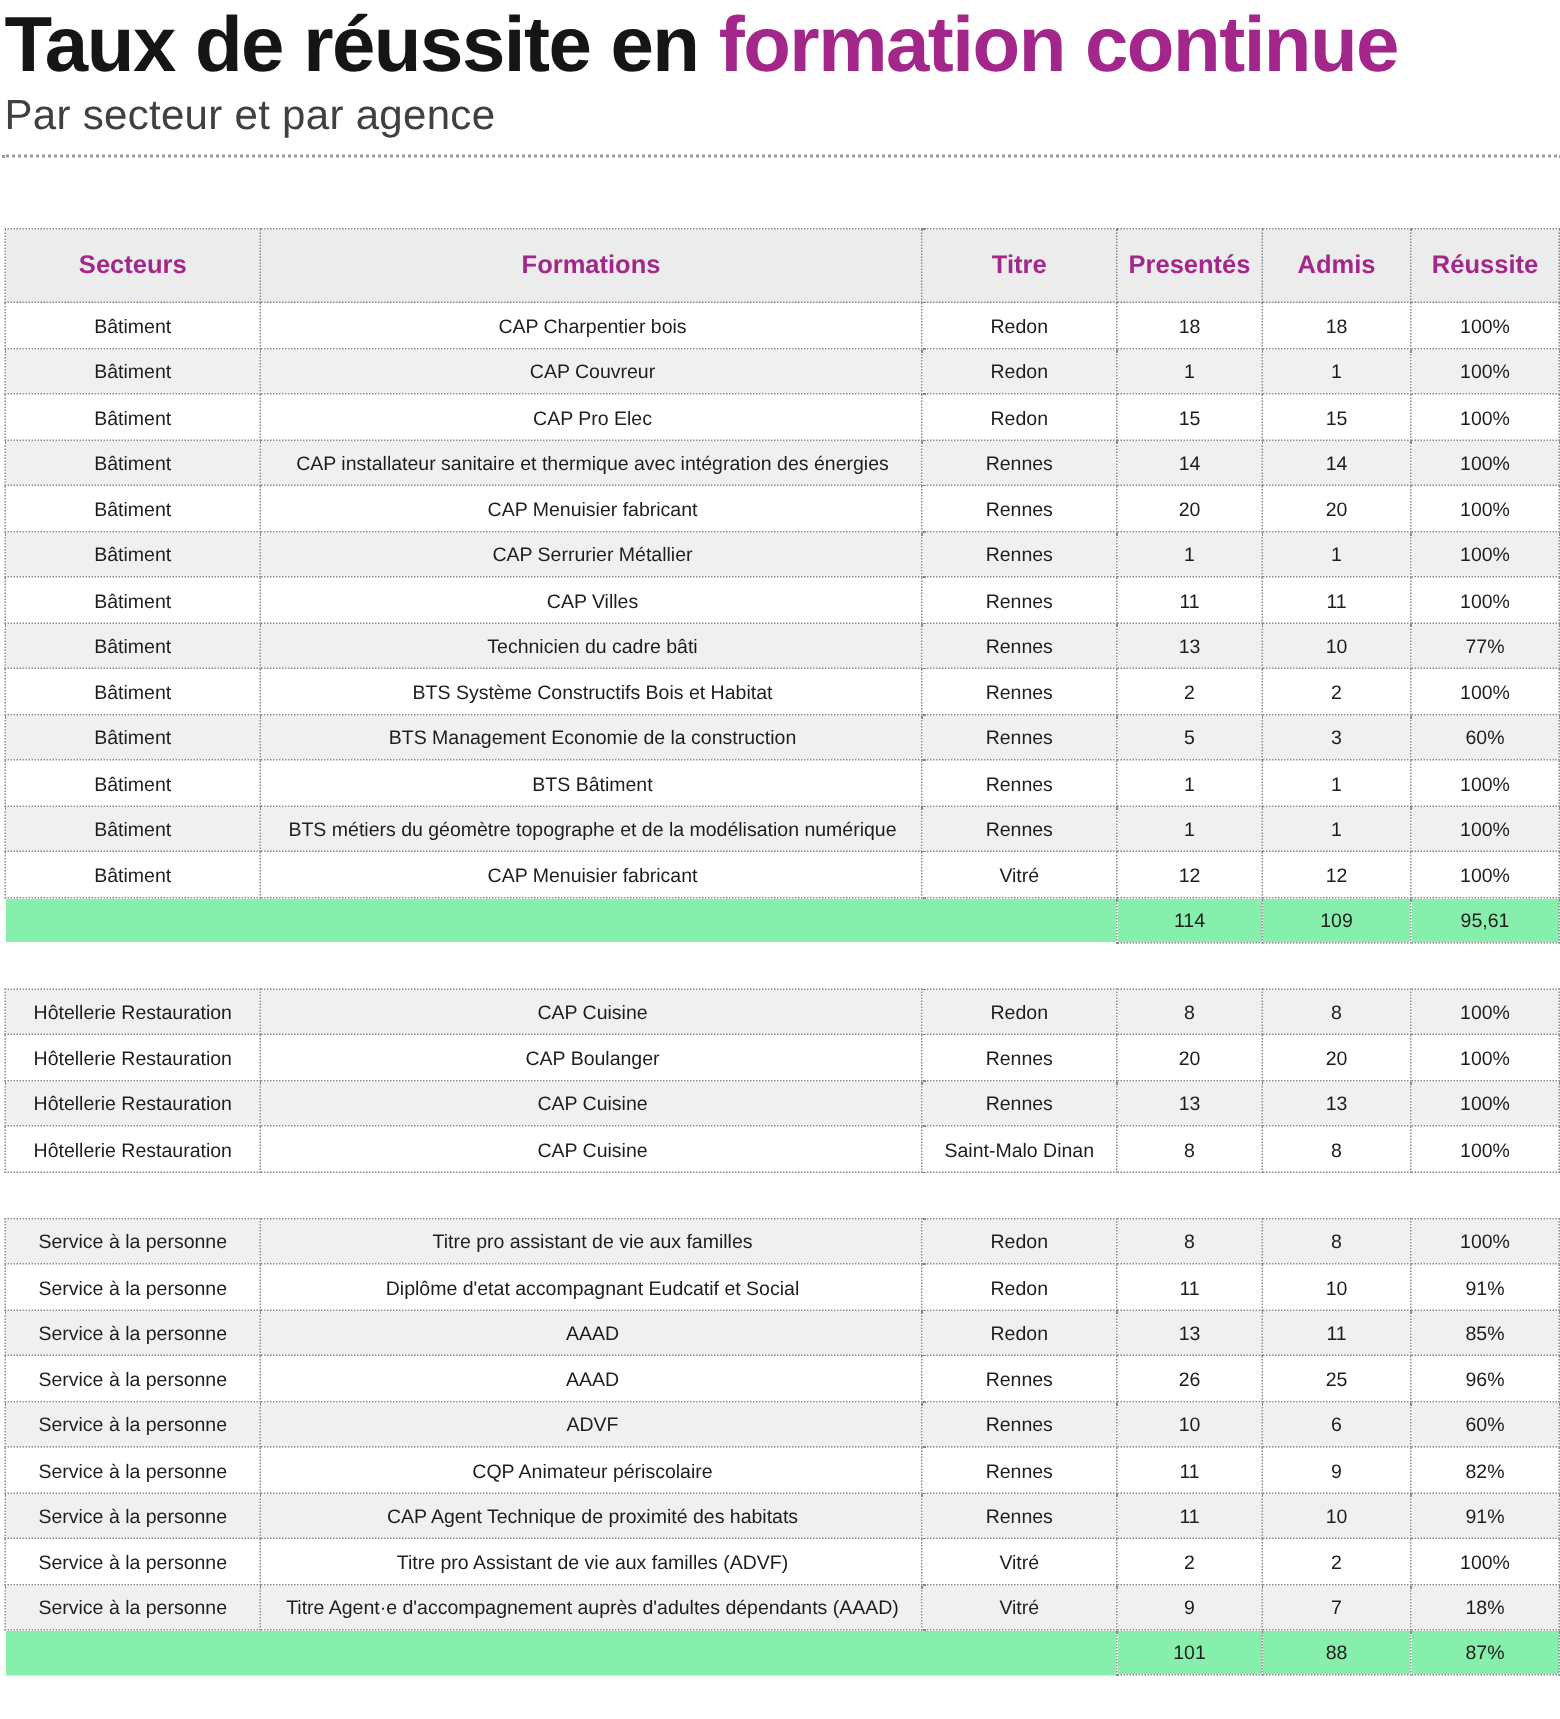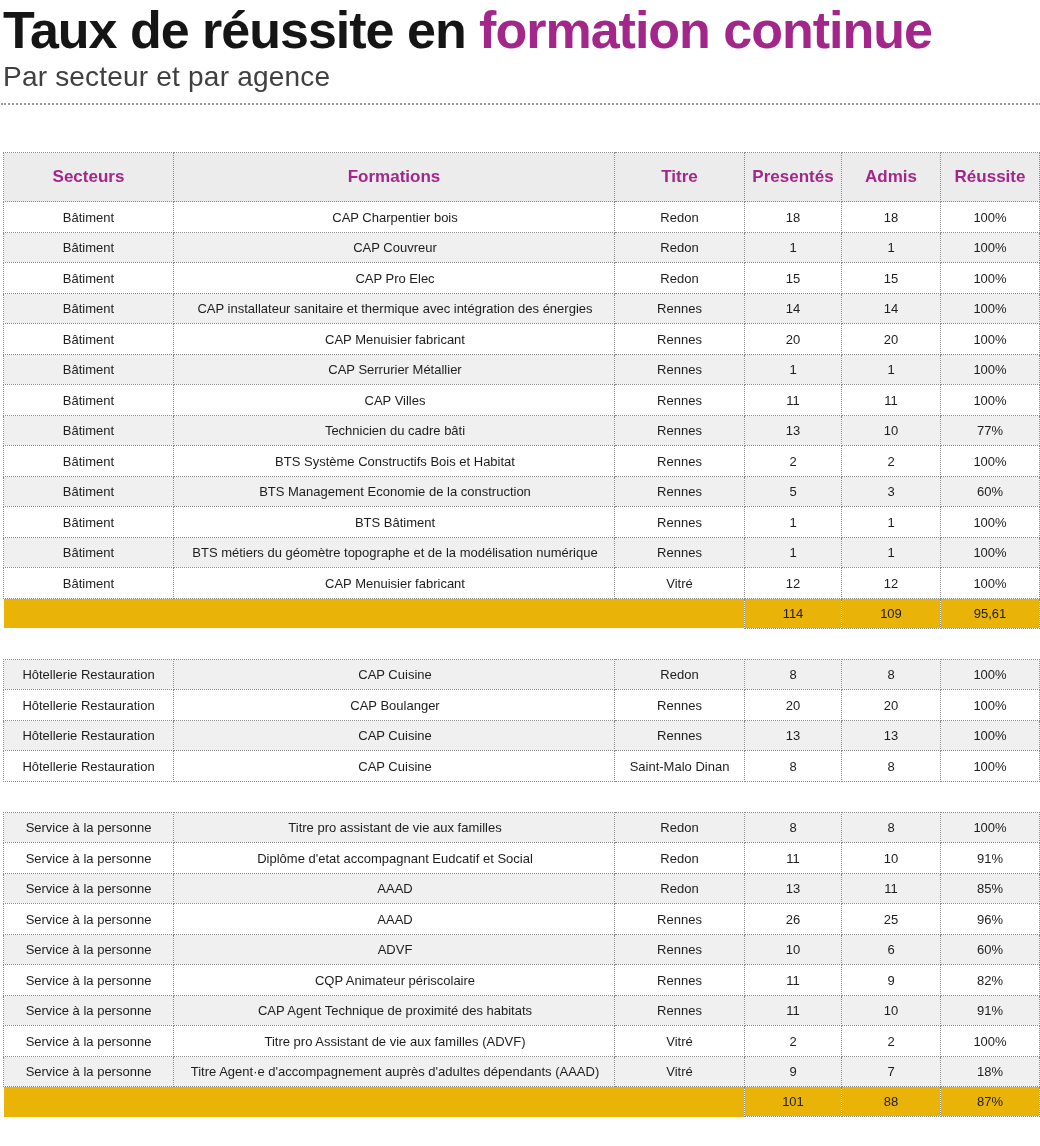--- a/index.html
+++ b/index.html
@@ -77,21 +77,21 @@
     border: 1px dotted var(--border-color);
     text-align: center;
     padding: 0 4px;
     background: #ffffff;
     overflow: hidden;
     white-space: nowrap;
   }
   td.formation { text-align: center; padding-left: 6px; }
   tr.alt td { background: var(--row-alt-bg); }
 
-  tr.totals td { height: 30px; background: #eab308; }
+  tr.totals td { height: 30px; background: #86efac; }
   tr.totals td.spacer { border: none; }
 
   tr.gap td {
     height: 31px;
     border: none;
     background: #ffffff;
     padding: 0;
   }
 </style>
 </head>

